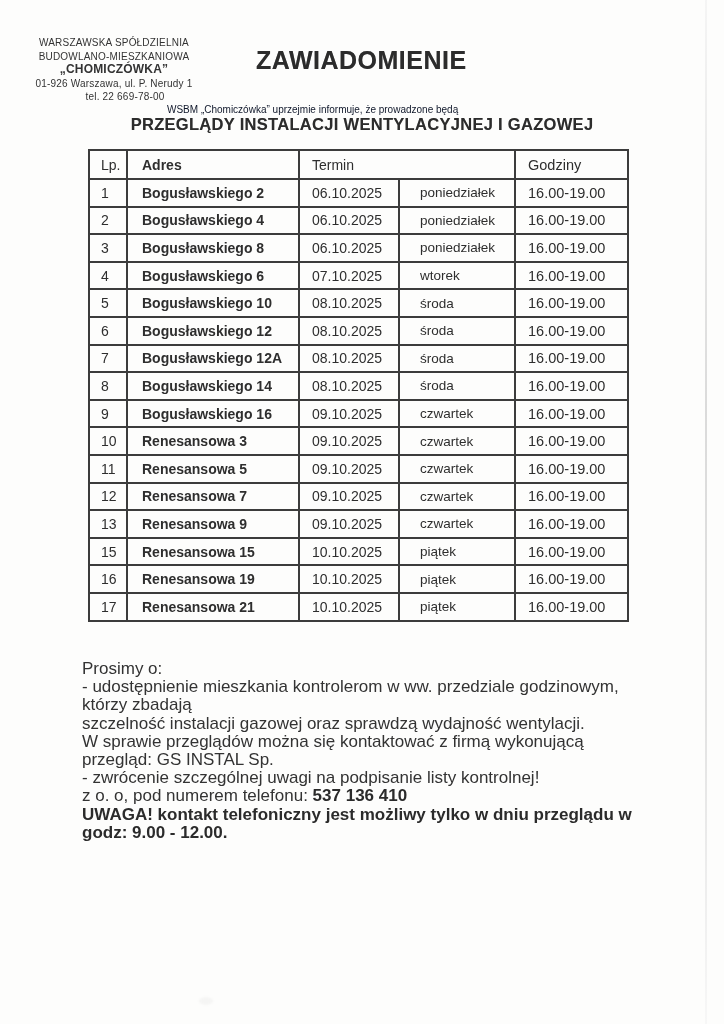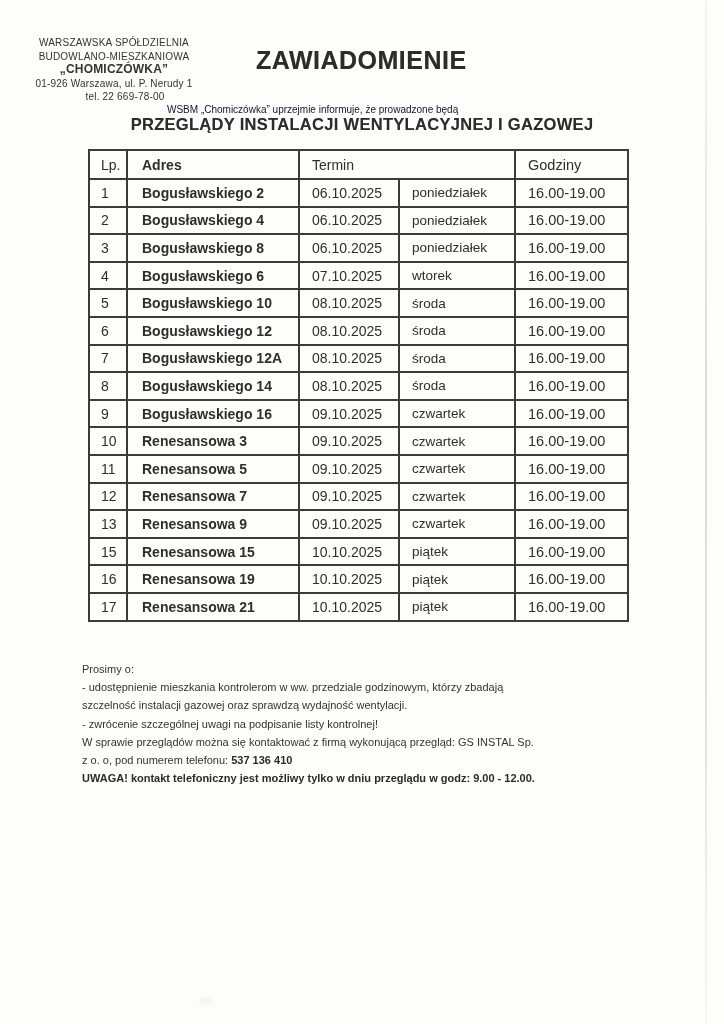--- a/index.html
+++ b/index.html
@@ -88,29 +88,29 @@
   table.schedule th { height: 27px; }
   table.schedule td { height: 25.6px; }
   .col-lp      { width: 38px; }
   .col-adres   { width: 172px; }
   .col-termin  { width: 100px; }
   .col-dzien   { width: 116px; }
   .col-godziny { width: 113px; }
   table.schedule th.h-adres { font-weight: bold; padding-left: 14px; }
   table.schedule td.c-adres { font-weight: bold; padding-left: 14px; }
   table.schedule th.h-termin, table.schedule td.c-termin { padding-left: 12px; }
-  table.schedule td.c-dzien  { padding-left: 12px; font-size: 13.5px; }
+  table.schedule td.c-dzien  { padding-left: 20px; font-size: 13.5px; }
   table.schedule th.h-godziny, table.schedule td.c-godziny { padding-left: 12px; font-size: 14.5px; border-radius: 11px; }
   
   .footer-text {
     position: absolute;
     left: 82px;
     top: 660px;
     width: 566px;
-    font-size: 11px;
+    font-size: 17px;
     line-height: 18.2px;
     color: #333;
   }
   .footer-text .bold { font-weight: bold; color: #2b2b2b; }
   
   .scan-edge {
     position: absolute;
     left: 705px;
     top: 0;
     width: 2px;
@@ -277,22 +277,22 @@
           <td class="c-dzien">piątek</td>
           <td class="c-godziny">16.00-19.00</td>
         </tr>
       </tbody>
   </table>
 
   <div class="footer-text">
     <div>Prosimy o:</div>
     <div>- udostępnienie mieszkania kontrolerom w ww. przedziale godzinowym, którzy zbadają</div>
     <div>szczelność instalacji gazowej oraz sprawdzą wydajność wentylacji.</div>
+    <div>W sprawie przeglądów można się kontaktować z firmą wykonującą przegląd: GS INSTAL Sp.</div>
     <div>- zwrócenie szczególnej uwagi na podpisanie listy kontrolnej!</div>
-    <div>W sprawie przeglądów można się kontaktować z firmą wykonującą przegląd: GS INSTAL Sp.</div>
     <div><span>z o. o, pod numerem telefonu: </span><span class="bold">537 136 410</span></div>
     <div class="bold">UWAGA! kontakt telefoniczny jest możliwy tylko w dniu przeglądu w godz: 9.00 - 12.00.</div>
   </div>
 
   <div class="scan-edge"></div>
   <div class="scan-smudge"></div>
 
 </div>
 
 </body></html>

